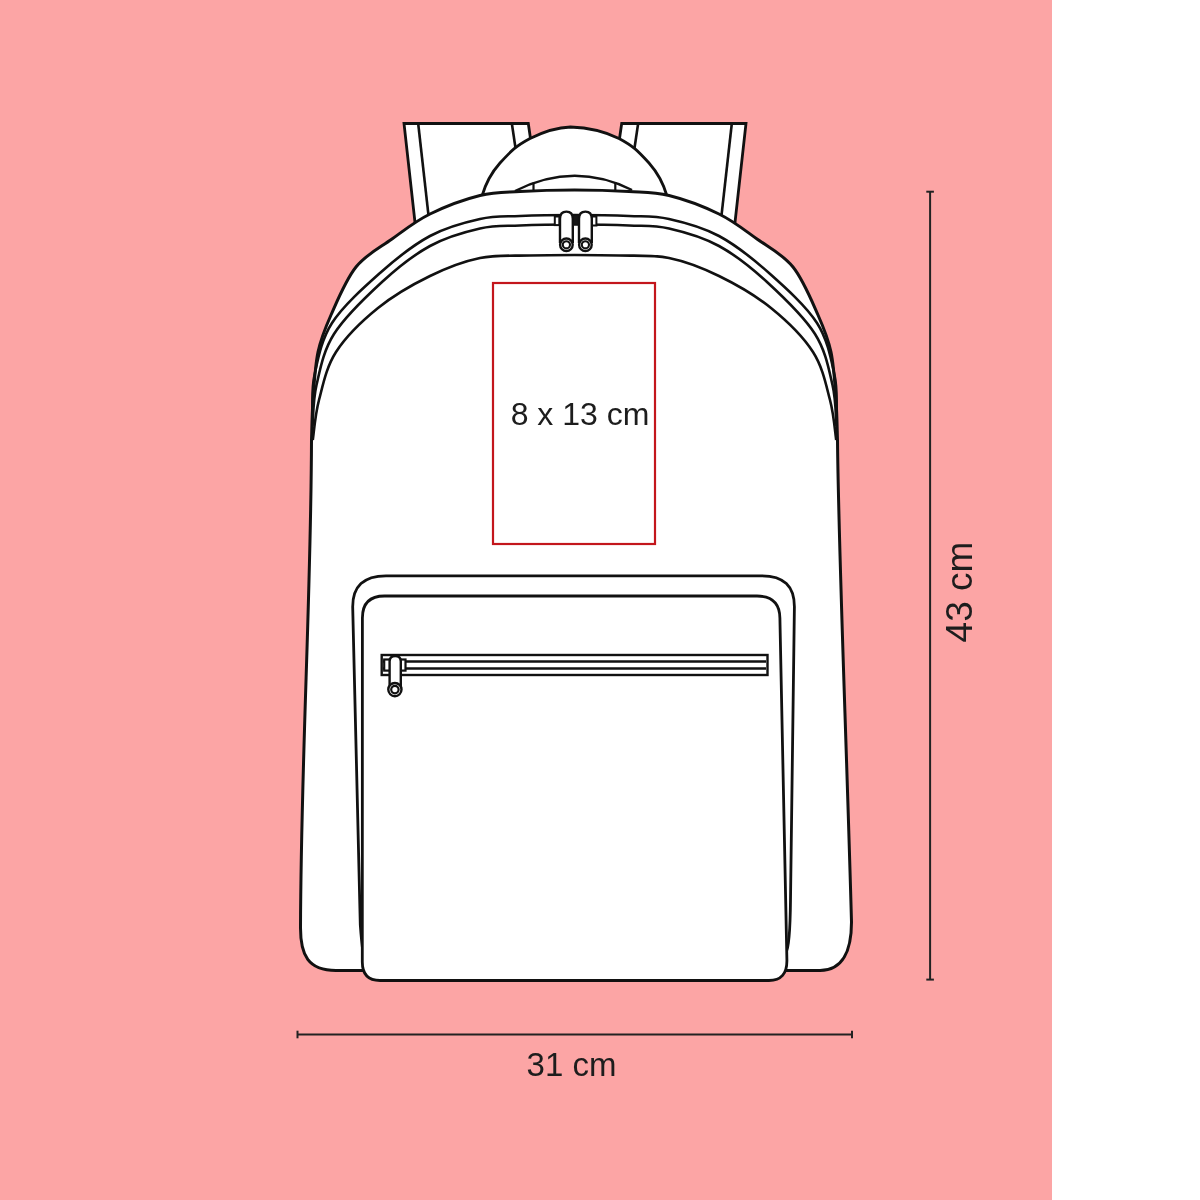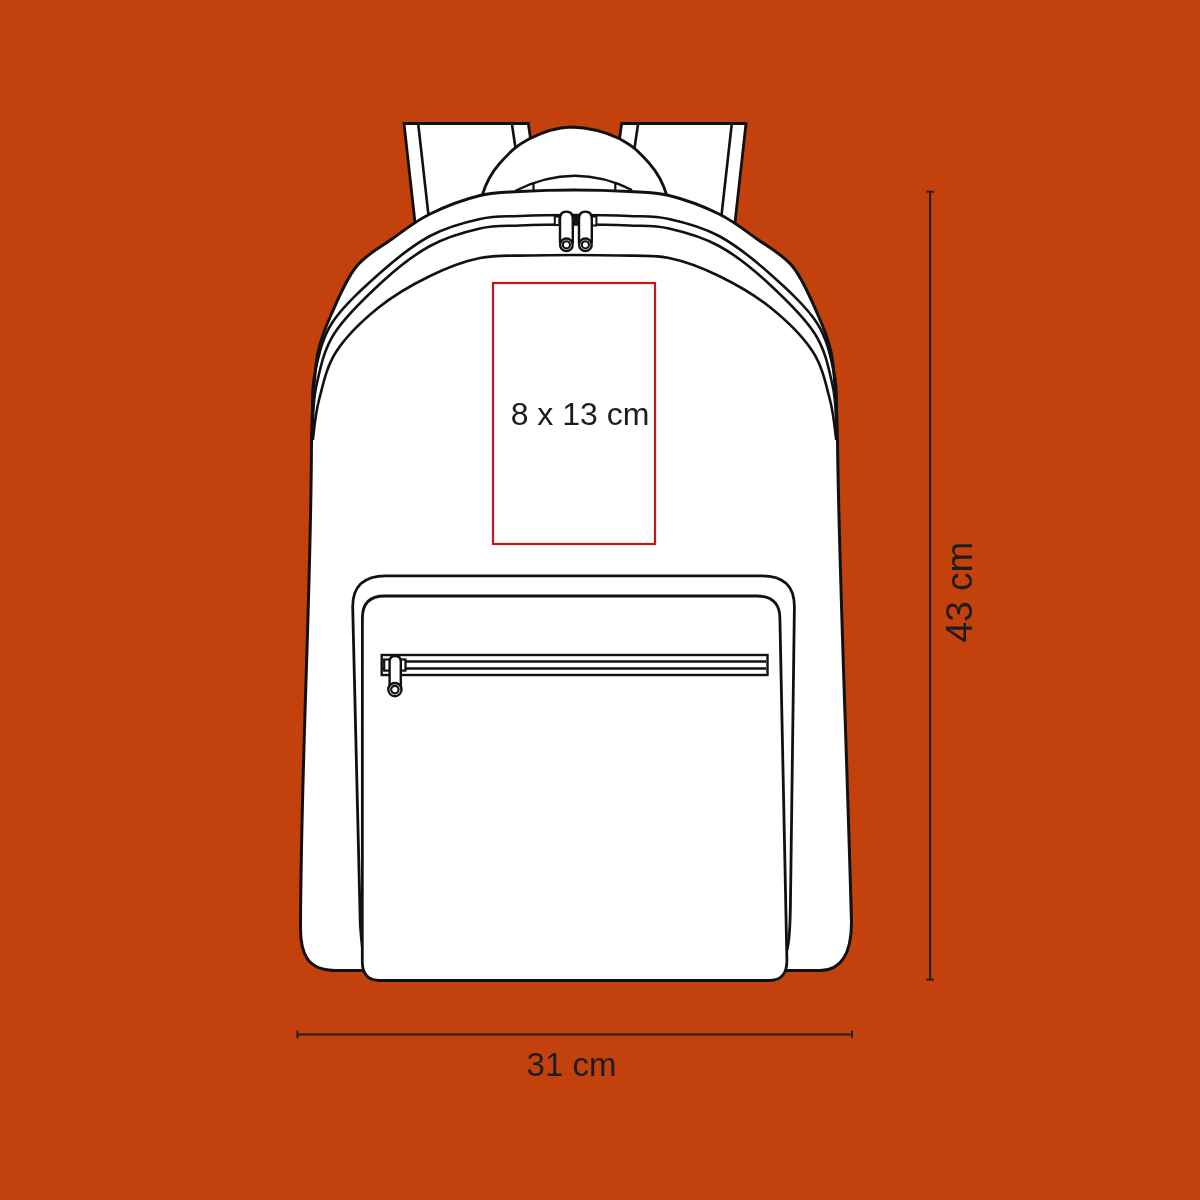--- a/index.html
+++ b/index.html
@@ -1,16 +1,16 @@
 <!DOCTYPE html>
 <html><head>
 <meta charset="utf-8">
 <style>
   html,body{margin:0;padding:0;background:#ffffff;}
-  .wrap{width:1200px;height:1200px;position:relative;background:#c2410c;text-align:right;}
+  .wrap{width:1052px;height:1200px;position:relative;background:#fca5a5;text-align:right;}
   text{font-family:"Liberation Sans",sans-serif;fill:#1d1d1d;}
 </style>
 </head>
 <body>
 <div class="wrap">
 <svg width="1200" height="1200" viewBox="0 0 1200 1200" xmlns="http://www.w3.org/2000/svg">
 
   <g stroke="#111" stroke-width="2.8" fill="#ffffff">
     <path d="M 404,123.5 L 528.3,123.5 L 552.5,290 L 422.5,290 Z" stroke-linejoin="miter"></path>
     <path d="M 746,123.5 L 621.7,123.5 L 597.5,290 L 727.5,290 Z" stroke-linejoin="miter"></path>

